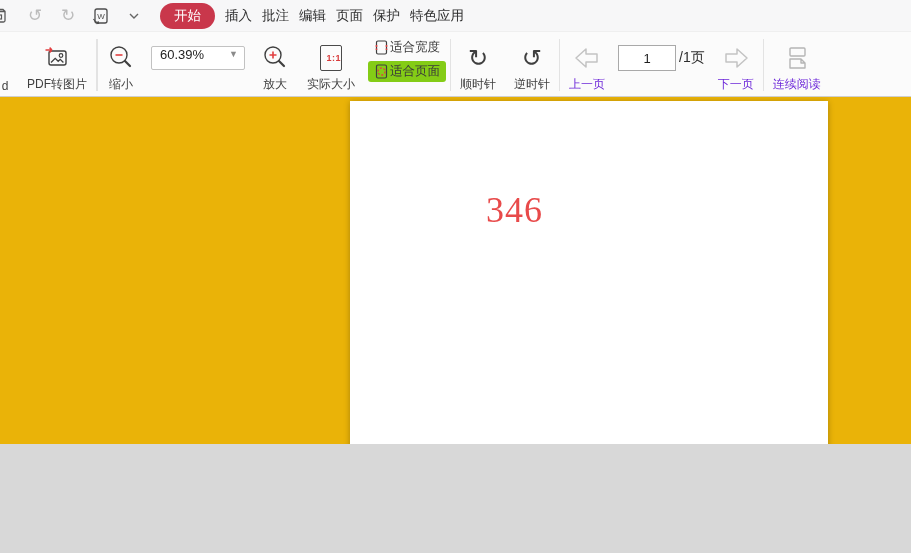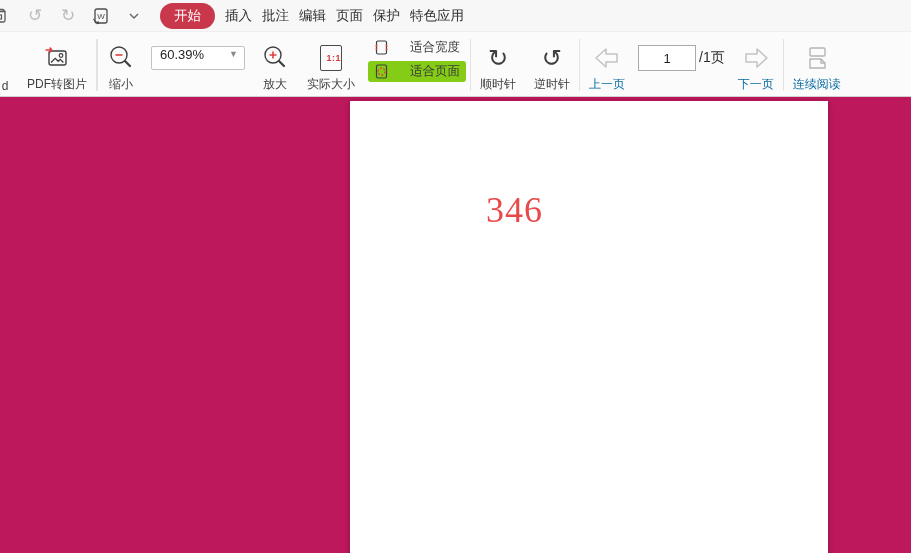--- a/index.html
+++ b/index.html
@@ -15,45 +15,45 @@
   .tabs { display:flex; align-items:center; gap:10px; margin-left:16px; }
   .tab { font-size:13.5px; color:#2f2f2f; cursor:default; white-space:nowrap; }
   .tab.pill { background:#c9374b; color:#ffffff; padding:4px 14px; border-radius:13px; }
 
   
   .toolbar { height:65px; background:#fbfbfb; border-bottom:1px solid #cfcfcf; display:flex; align-items:center; padding-top:2px; }
   .vsep { width:1px; height:52px; background:#e3e3e3; flex:0 0 1px; }
   .tbtn { display:flex; flex-direction:column; align-items:center; justify-content:flex-end; height:56px; padding:0 9px; cursor:default; }
   .tbtn .ico { height:32px; display:flex; align-items:center; justify-content:center; }
   .tlabel { font-size:12px; color:#3f3f3f; margin-top:2px; white-space:nowrap; }
-  .tbtn.disabled .tlabel { color:#0369a1; }
+  .tbtn.disabled .tlabel { color:#6d28d9; }
   .cutbtn { width:10px; overflow:visible; padding:0; margin-right:8px; }
   .rotglyph { font-size:24px; color:#3f3f3f; line-height:1; }
 
   .combo { width:94px; height:24px; background:#ffffff; border:1px solid #c2c2c2; border-radius:2px;
            display:flex; align-items:center; margin:0 7px 14px 7px; padding:0 6px 8px 8px; }
   .combo .cval { flex:1; font-size:13px; color:#1e1e1e; }
   .combo .carrow { font-size:9px; color:#8a8a8a; }
 
   .fitstack { display:flex; flex-direction:column; gap:3px; margin:0 4px 12px 4px; }
-  .fitbtn { display:flex; align-items:center; gap:21px; padding:2px 6px; border-radius:3px; }
+  .fitbtn { display:flex; align-items:center; gap:1px; padding:2px 6px; border-radius:3px; }
   .fitbtn .flabel { font-size:12.5px; color:#3a3a3a; white-space:nowrap; }
   .fitbtn.active { background:#84cc16; }
 
   .pagebox { display:flex; align-items:center; margin:0 4px 14px 4px; }
   .pagebox input { width:58px; height:26px; border:1px solid #a9a9a9; background:#fff; text-align:center;
                    font-size:13px; color:#1e1e1e; font-family:"Liberation Sans",sans-serif; }
   .ptotal { font-size:14px; color:#2d2d2d; margin-left:3px; white-space:nowrap; }
 
   .onesize { width:22px; height:26px; border:1.4px solid #4a4a4a; border-radius:2px; display:flex;
              align-items:center; justify-content:flex-end; }
   .onesize span { font-size:9px; color:#d83a3a; font-weight:bold; letter-spacing:.5px; }
 
   
-  .docarea { position:relative; height:456px; background:#be185d; overflow:hidden; }
+  .docarea { position:relative; height:347px; background:#eab308; overflow:hidden; }
   .page { position:absolute; left:350px; top:4px; width:478px; height:470px; background:#ffffff;
           box-shadow:0 1px 6px rgba(0,0,0,.28); }
   .pagenum { position:absolute; left:136px; top:88px; font-family:"Liberation Serif","DejaVu Serif",serif;
              font-size:36px; color:#e84a4a; letter-spacing:1px; }
 
   svg { display:block; }
 </style>
 </head>
 <body>
 

